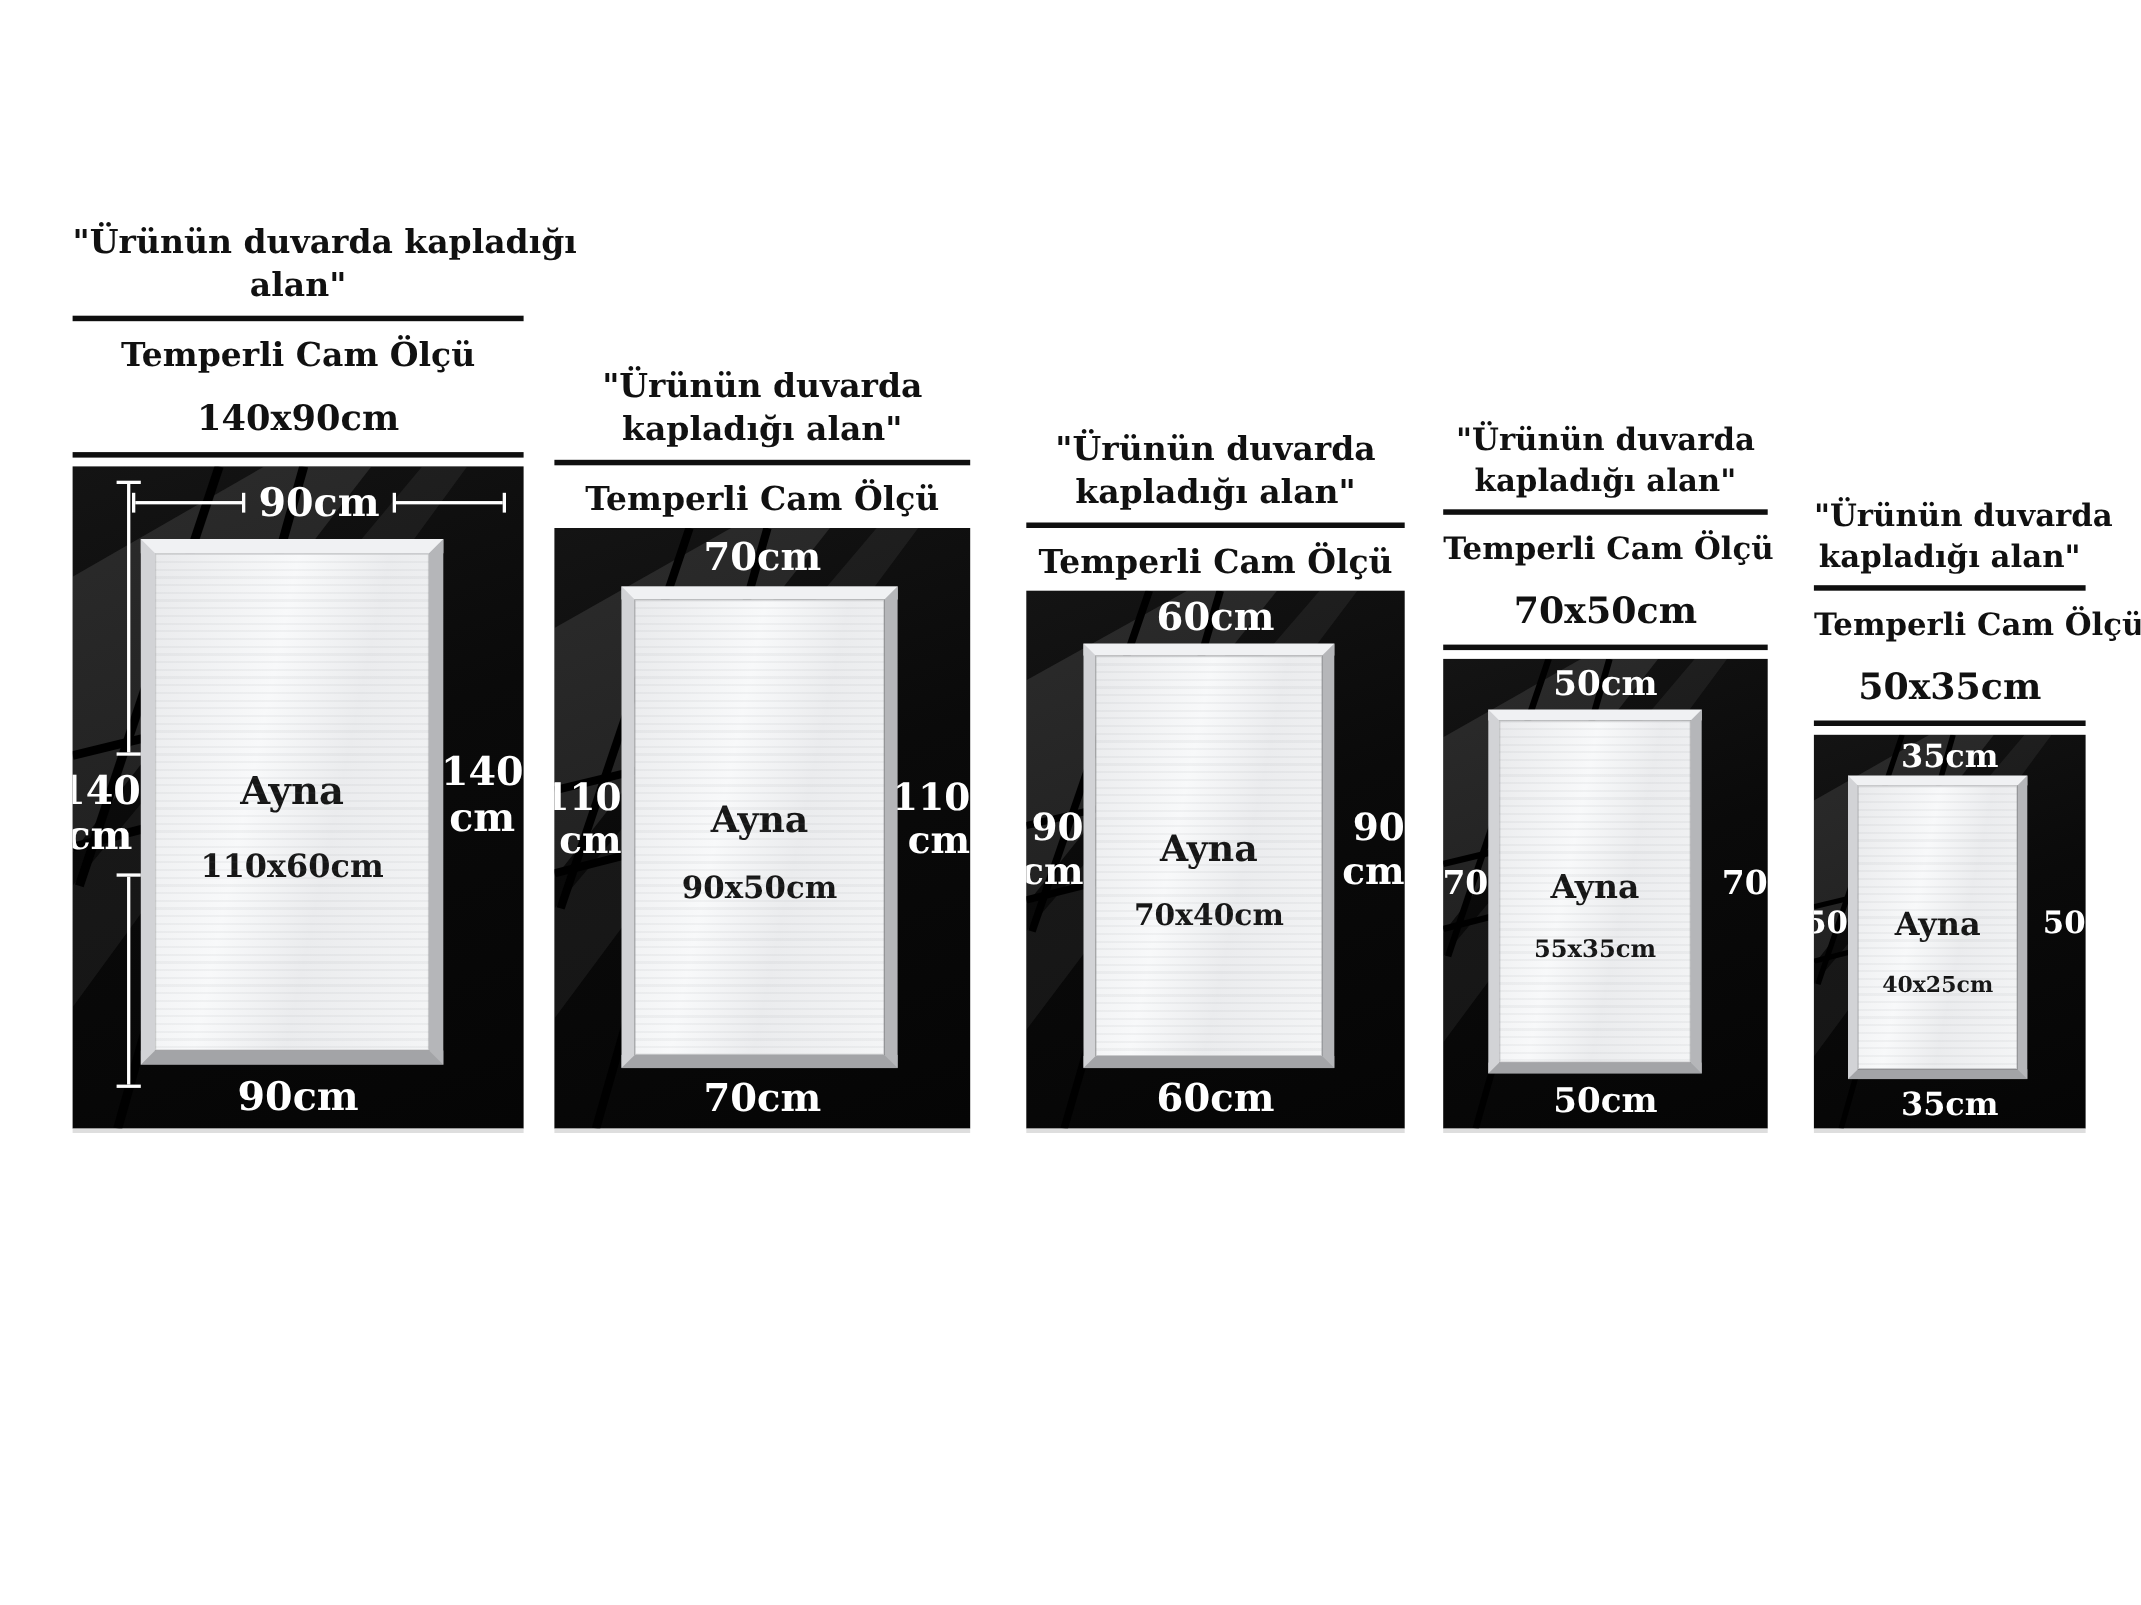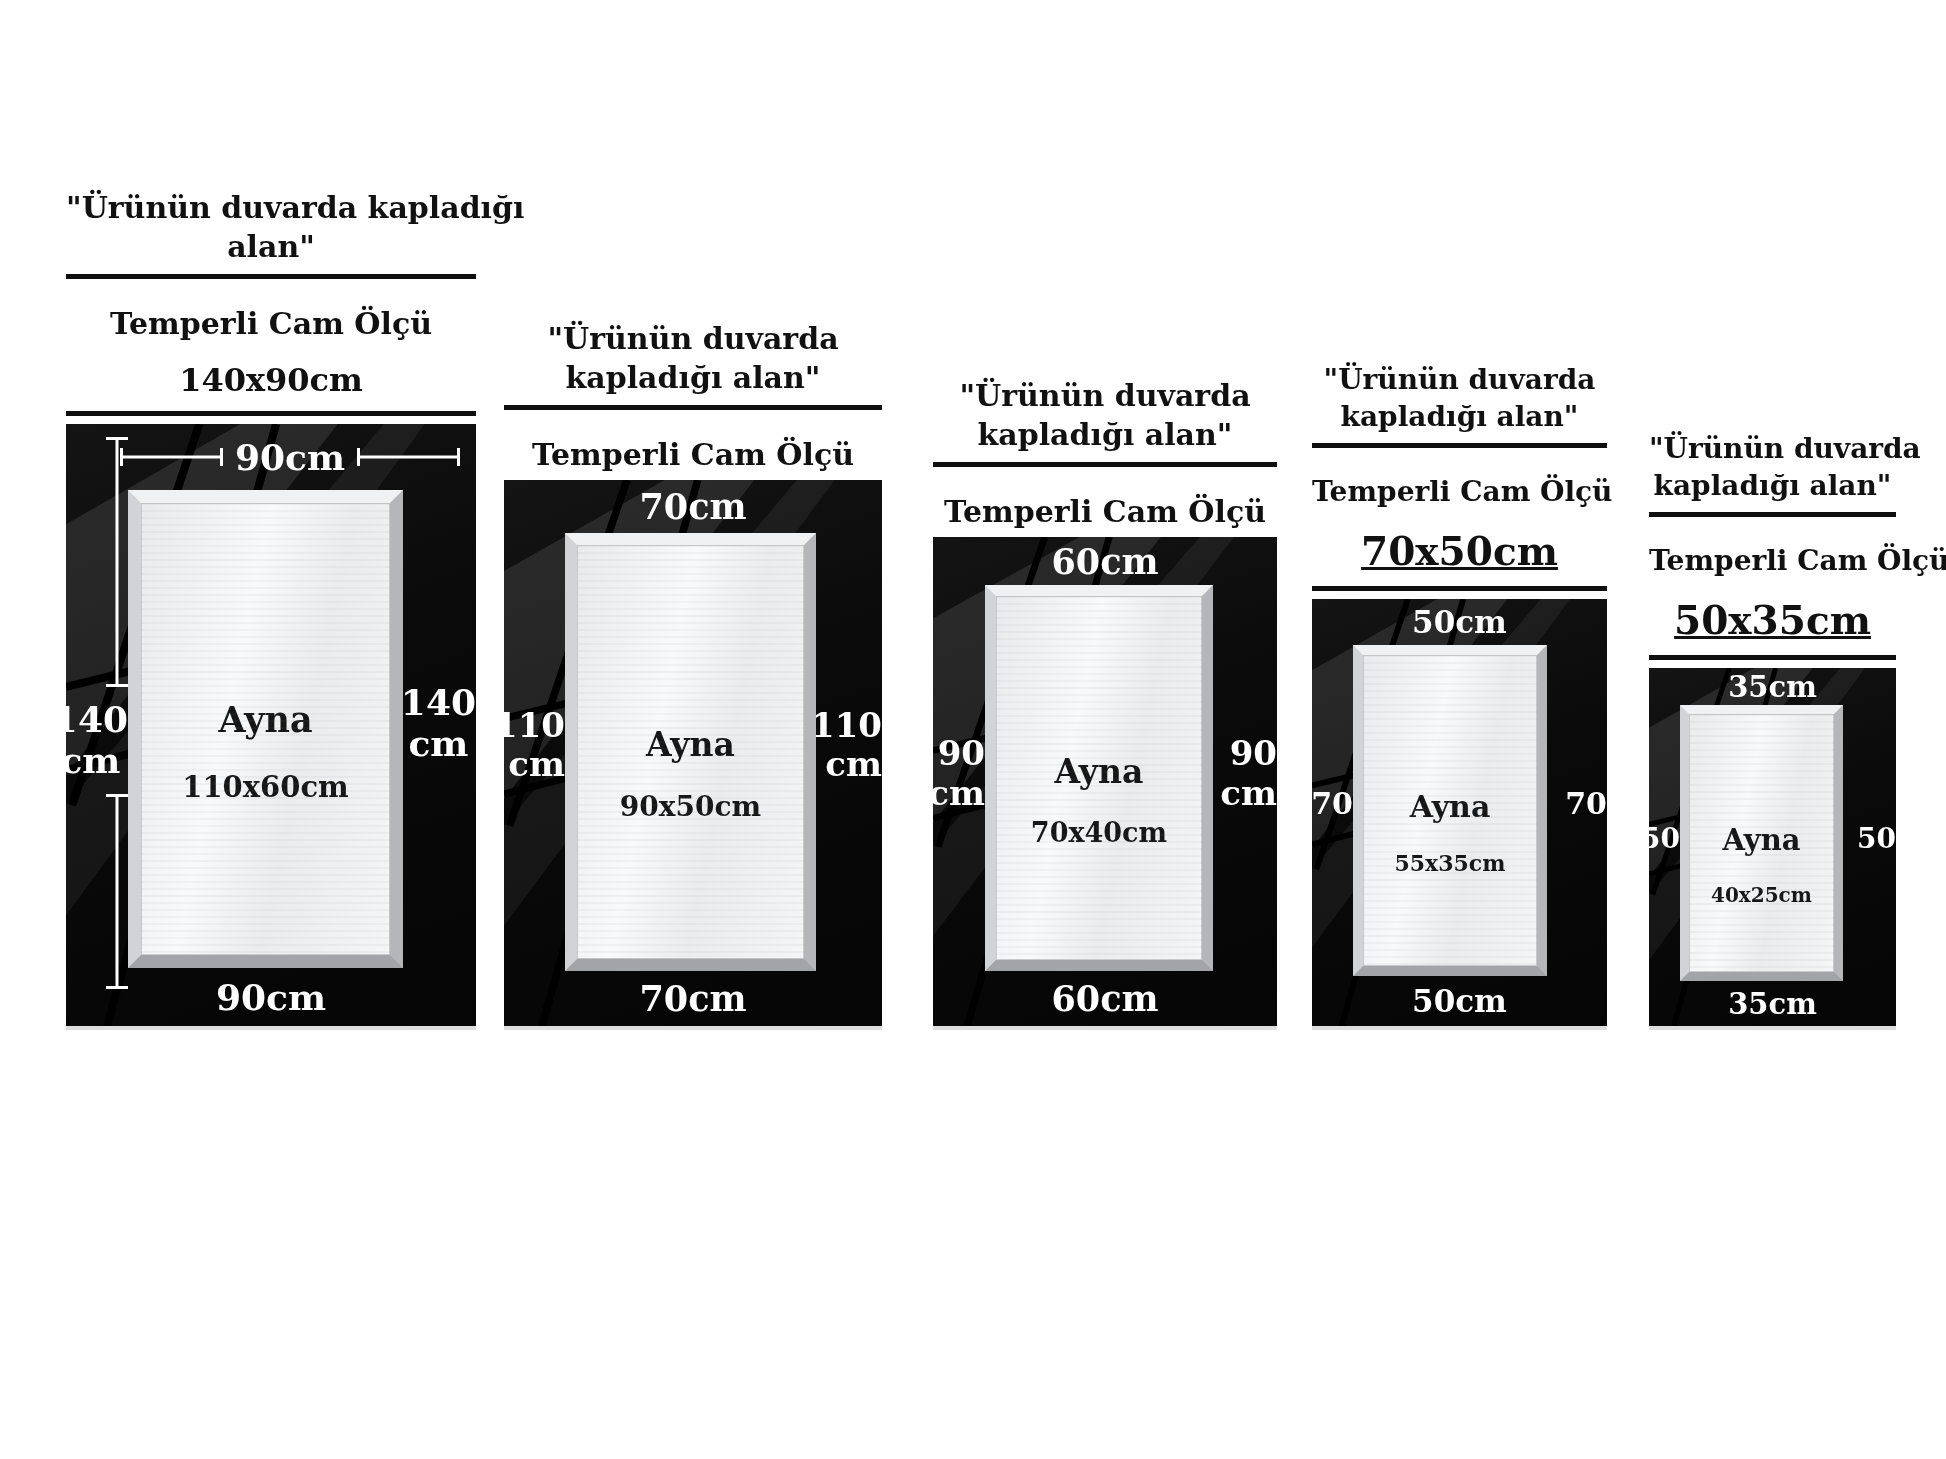--- a/index.html
+++ b/index.html
@@ -12,24 +12,24 @@
   #col2 { left:504px; width:378px; --ph:550px; --mt:53px; --mb:55px; --ml:61px; --mr:66px; --lbl:35px; --side:34px; --ayna:33px; --msz:28px; --bw:12px; }
   #col3 { left:933px; width:344px; --ph:493px; --mt:48px; --mb:55px; --ml:52px; --mr:64px; --lbl:35px; --side:34px; --ayna:33px; --msz:27px; --bw:11px; }
   #col4 { left:1312px;width:295px; --ph:431px; --mt:46px; --mb:50px; --ml:41px; --mr:60px; --lbl:31px; --side:30px; --ayna:30px; --msz:22px; --bw:10px; }
   #col5 { left:1649px;width:247px; --ph:362px; --mt:37px; --mb:45px; --ml:31px; --mr:53px; --lbl:29px; --side:28px; --ayna:29px; --msz:20px; --bw:9px;  }
 
   
   .hdr { width:100%; margin-bottom:8px; text-align:center; color:#111; font-weight:bold; }
   .hdr-title { font-size:30px; line-height:1.3; padding-bottom:8px; border-bottom:5px solid #0f0f0f; }
   .hdr-title div { white-space:nowrap; }
   #col4 .hdr-title, #col5 .hdr-title { font-size:28px; }
-  .hdr-sub { margin-top:27px; font-size:30px; white-space:nowrap; }
+  .hdr-sub { margin-top:14px; font-size:30px; white-space:nowrap; }
   #col4 .hdr-sub, #col5 .hdr-sub { font-size:28px; }
   .hdr-size { margin-top:20px; font-size:32px; padding-bottom:12px; border-bottom:5px solid #0f0f0f; }
-  #col4 .hdr-size, #col5 .hdr-size { font-size:39px;text-decoration:underline; }
+  #col4 .hdr-size, #col5 .hdr-size { font-size:33px; }
 
   
   .panel { position:relative; width:100%; height:var(--ph);
            background:linear-gradient(160deg,#141414 0%, #0a0a0a 45%, #050505 100%);
            border-bottom:4px solid #dedede; overflow:hidden; }
   .glass { position:absolute; inset:0; width:100%; height:100%; }
 
   
   .dimlbl { color:#fff; font-weight:bold; }
   .toplbl { position:absolute; top:0; left:0; right:0; height:var(--mt);

